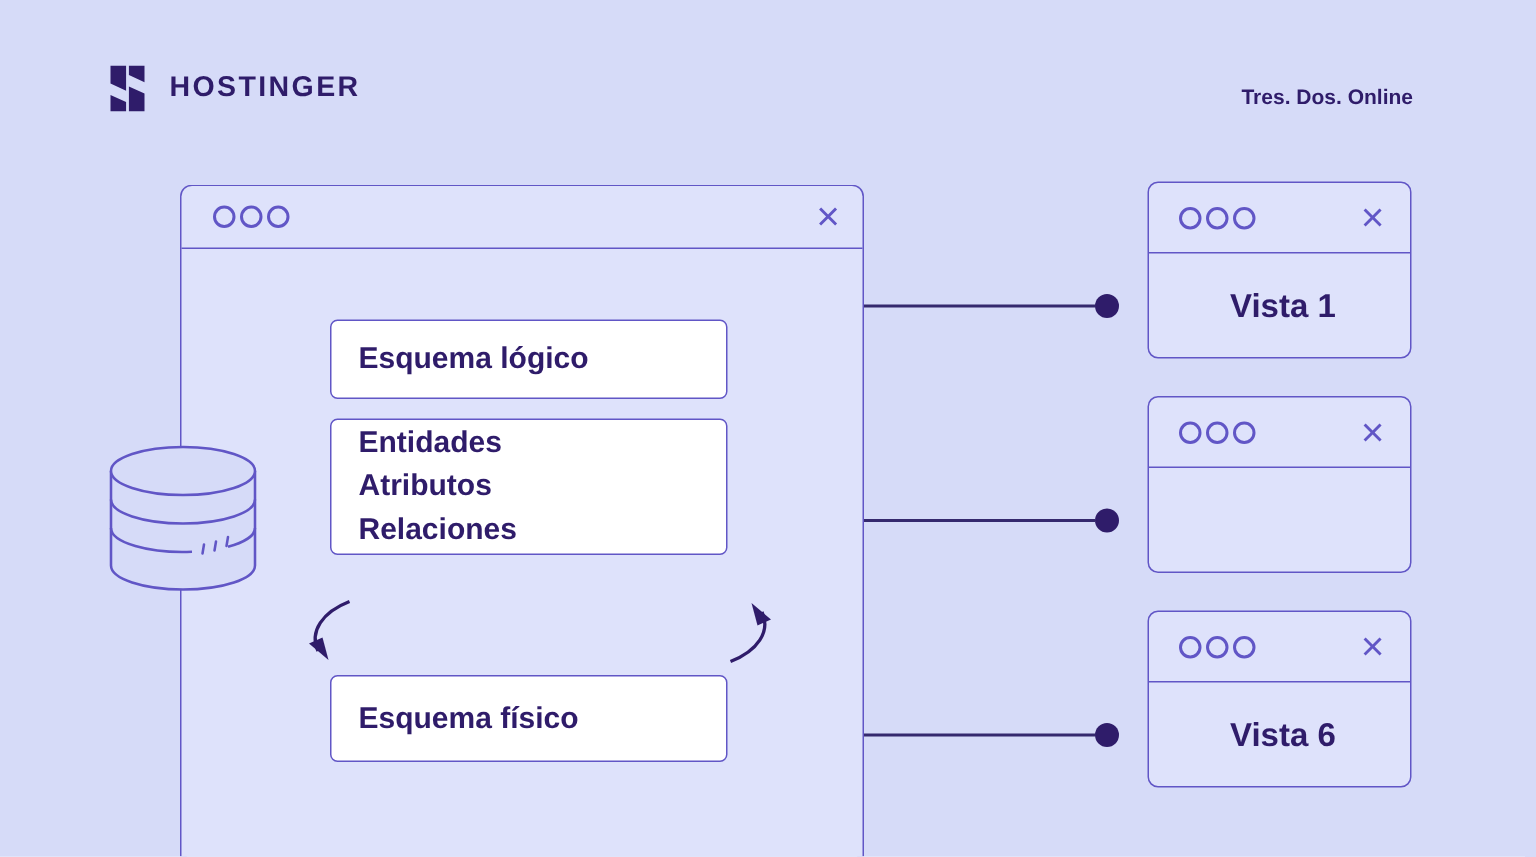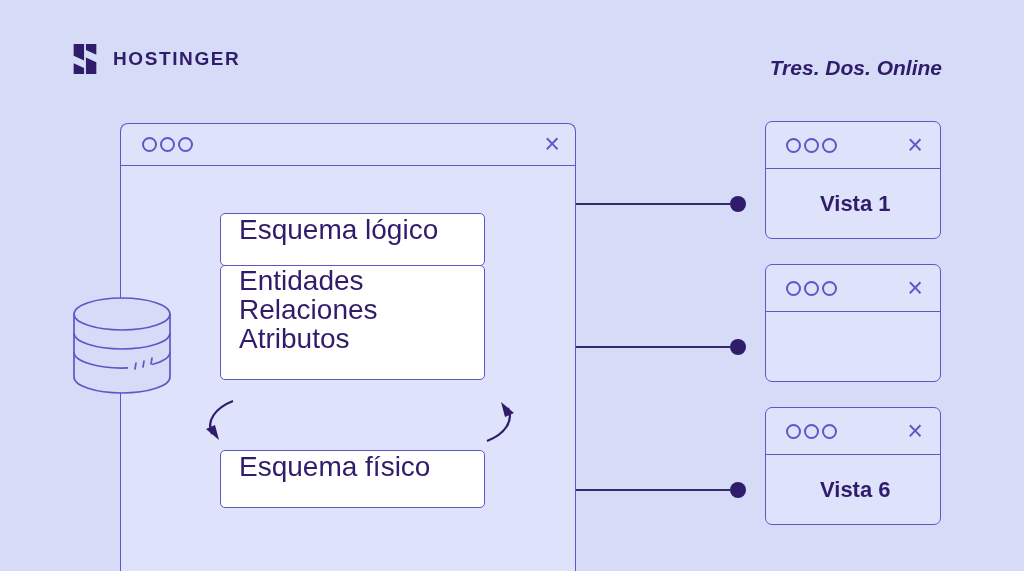--- a/index.html
+++ b/index.html
@@ -11,43 +11,43 @@
     position:relative;width:1024px;height:571px;overflow:hidden;
     background:var(--bg);
     font-family:"Liberation Sans",sans-serif;
     -webkit-font-smoothing:antialiased;
   }
   
   .brand{position:absolute;left:68px;top:42px;display:flex;align-items:center;gap:11px;z-index:3;justify-content:flex-end;}
   .brand-name{color:var(--ink);font-weight:bold;font-size:19px;letter-spacing:1.6px;}
   .logo-svg{display:block;}
   .logo-svg path{fill:var(--ink);}
-  .tagline{position:absolute;top:56px;right:82px;color:var(--ink);font-weight:bold;font-size:21px;z-index:3;font-style:italic;}
+  .tagline{position:absolute;top:56px;right:82px;color:var(--ink);font-weight:bold;font-size:14px;z-index:3;}
   
   .window{position:absolute;background:var(--window-fill);border:1.6px solid var(--outline);box-sizing:border-box;z-index:1;}
   .main-window{left:120px;top:123px;width:456px;height:448px;border-bottom:none;border-radius:8px 8px 0 0;}
   .titlebar{display:flex;align-items:center;border-bottom:1.6px solid var(--outline);box-sizing:border-box;}
   .main-window>.titlebar{height:42px;padding:0 15px 0 21px;}
   .vista>.titlebar{height:47px;padding:0 17px 0 20px;}
   .win-dots{display:flex;align-items:center;gap:3px;}
   .win-dot{width:11px;height:11px;border:2px solid var(--outline);border-radius:50%;background:transparent;}
   .close-x{margin-left:auto;color:var(--outline);font-size:27px;line-height:1;font-weight:400;user-select:none;}
   .vista{left:765px;width:176px;height:118px;border-radius:7px;display:flex;flex-direction:column;}
   .vista-1{top:121px;} .vista-2{top:264px;} .vista-3{top:407px;}
   .vista-body{flex:1;display:flex;align-items:center;padding-left:30px;}
   .vista-label{color:var(--ink);font-weight:bold;font-size:22px;margin-left:24px;}
   
   .box{
     position:absolute;left:220px;width:265px;box-sizing:border-box;z-index:2;
     background:var(--box-fill);border:1.6px solid var(--outline);border-radius:5px;
-    display:flex;flex-direction:column;padding-left:18px;
-    color:var(--ink);font-weight:normal;font-size:28px;
+    display:flex;flex-direction:column;justify-content:center;padding-left:18px;
+    color:var(--ink);font-weight:bold;font-size:20px;
   }
   .box-logical{top:213px;height:53px;}
-  .box-concepts{top:265px;height:115px;line-height:29px;}
+  .box-concepts{top:279px;height:91px;line-height:29px;}
   .box-physical{top:450px;height:58px;}
   
   .overlay{position:absolute;left:0;top:0;z-index:5;pointer-events:none;}
   .stroke-outline{stroke:var(--outline);stroke-width:1.7;fill:none;}
   .fill-bg{fill:var(--bg);}
   .connector{stroke:var(--line);stroke-width:2;fill:none;}
   .dot{fill:var(--ink);stroke:none;}
   .arrow{stroke:var(--ink);stroke-width:2.2;fill:none;}
   .arrow-head{fill:var(--ink);}
 </style>
@@ -74,22 +74,22 @@
       </span>
       <span class="close-x">×</span>
     </div>
   </div>
 
   <div class="box box-logical">
     <span>Esquema lógico</span>
   </div>
   <div class="box box-concepts">
     <span>Entidades</span>
+    <span>Atributos</span>
     <span>Relaciones</span>
-    <span>Atributos</span>
   </div>
   <div class="box box-physical">
     <span>Esquema físico</span>
   </div>
 
   <div class="window vista vista-1">
     <div class="titlebar">
       <span class="win-dots">
         <i class="win-dot"></i>
         <i class="win-dot"></i>

